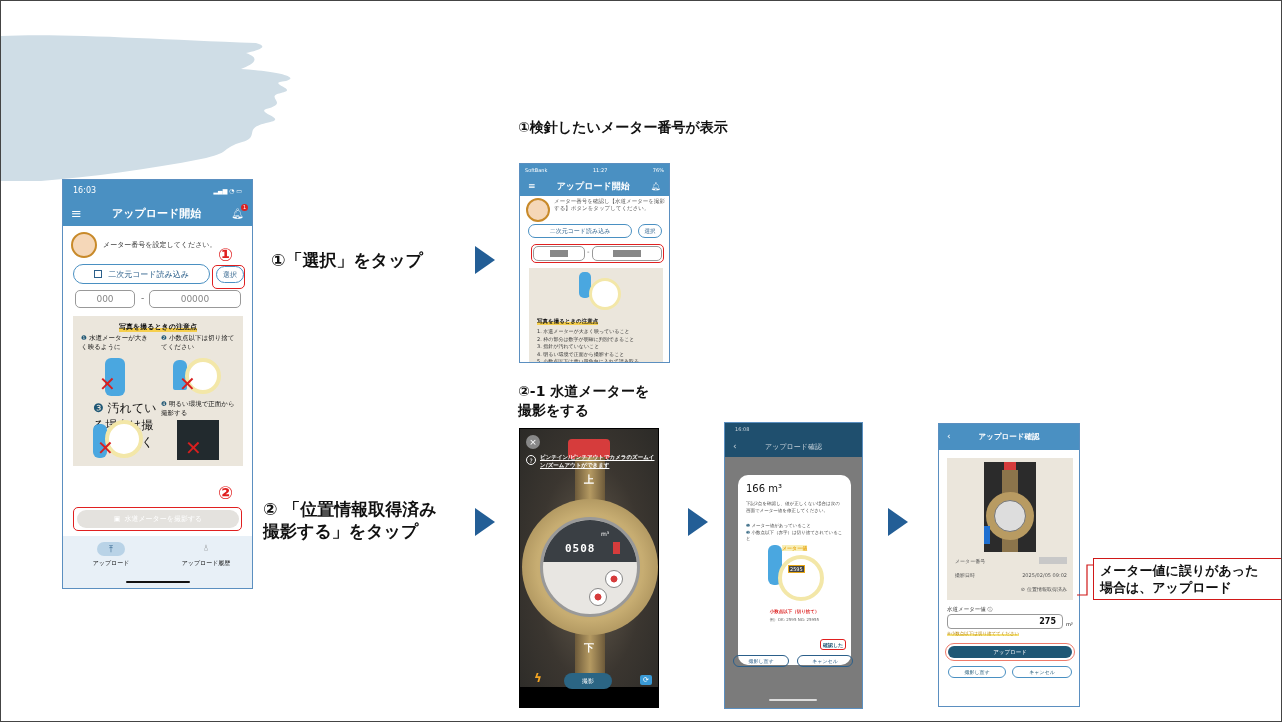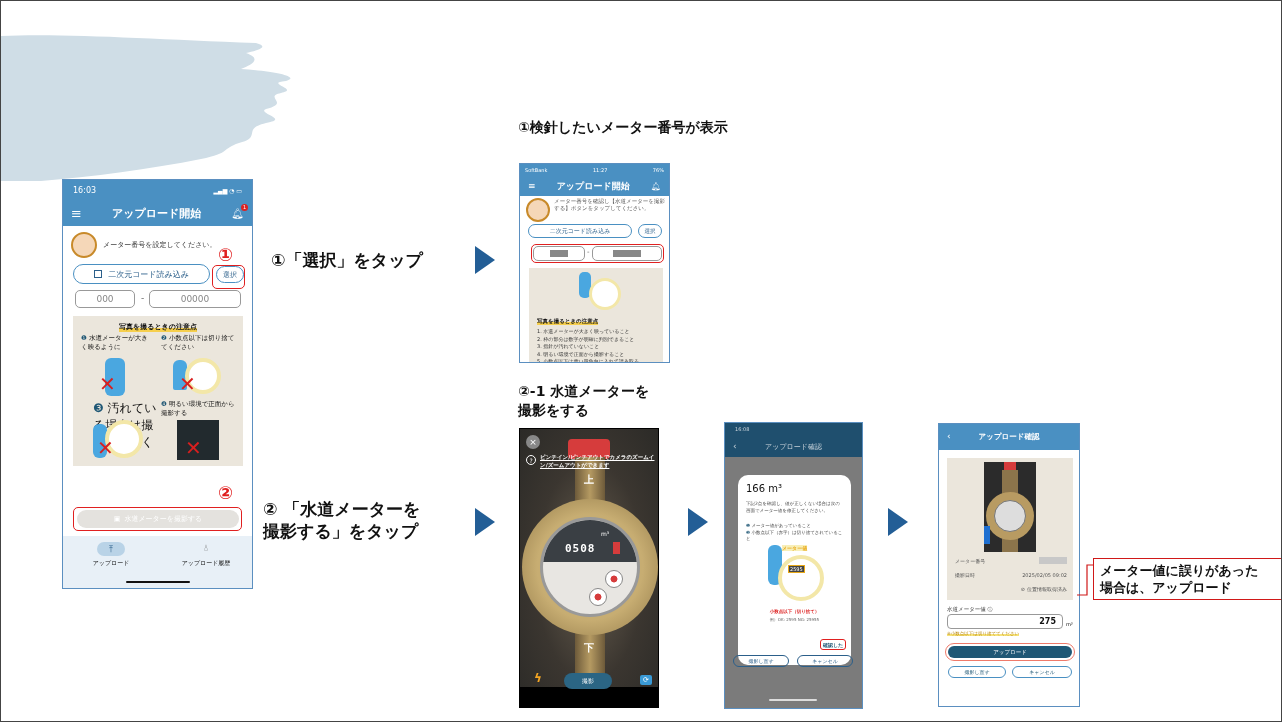--- a/index.html
+++ b/index.html
@@ -103,21 +103,21 @@
   </div>
 
   <div class="redcircnum" style="left:217px;top:243px">①</div>
   <div class="redbox" style="left:211px;top:264px;width:33px;height:24px"></div>
   <div class="redcircnum" style="left:217px;top:481px">②</div>
   <div class="redbox" style="left:72px;top:506px;width:169px;height:24px"></div>
 
   <div class="abs step-label" style="left:270px;top:248px">①「選択」をタップ</div>
   <div class="abs arrow" style="left:474px;top:245px"></div>
   <div class="abs step-label" style="left:262px;top:497px">
-    <div>② 「水道メーターを</div>
+    <div>② 「位置情報取得済み</div>
     <div>撮影する」をタップ</div>
   </div>
   <div class="abs arrow" style="left:474px;top:507px"></div>
   <div class="abs arrow" style="left:687px;top:507px"></div>
   <div class="abs arrow" style="left:887px;top:507px"></div>
 
   <div class="abs cap" style="left:517px;top:117px">
     <div>①検針したいメーター番号が表示</div>
   </div>
   <div class="abs cap" style="left:517px;top:381px">

